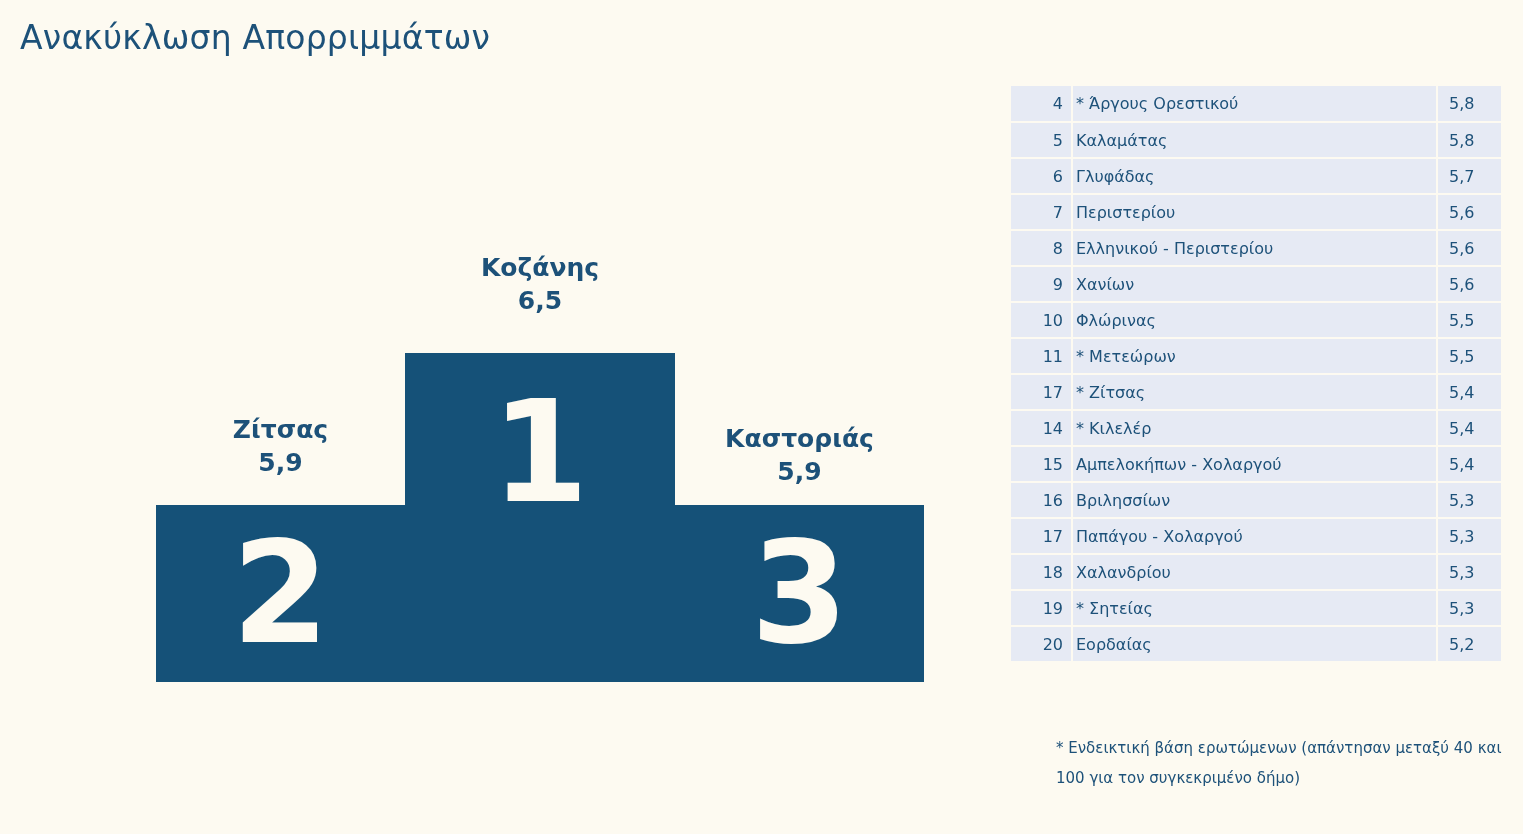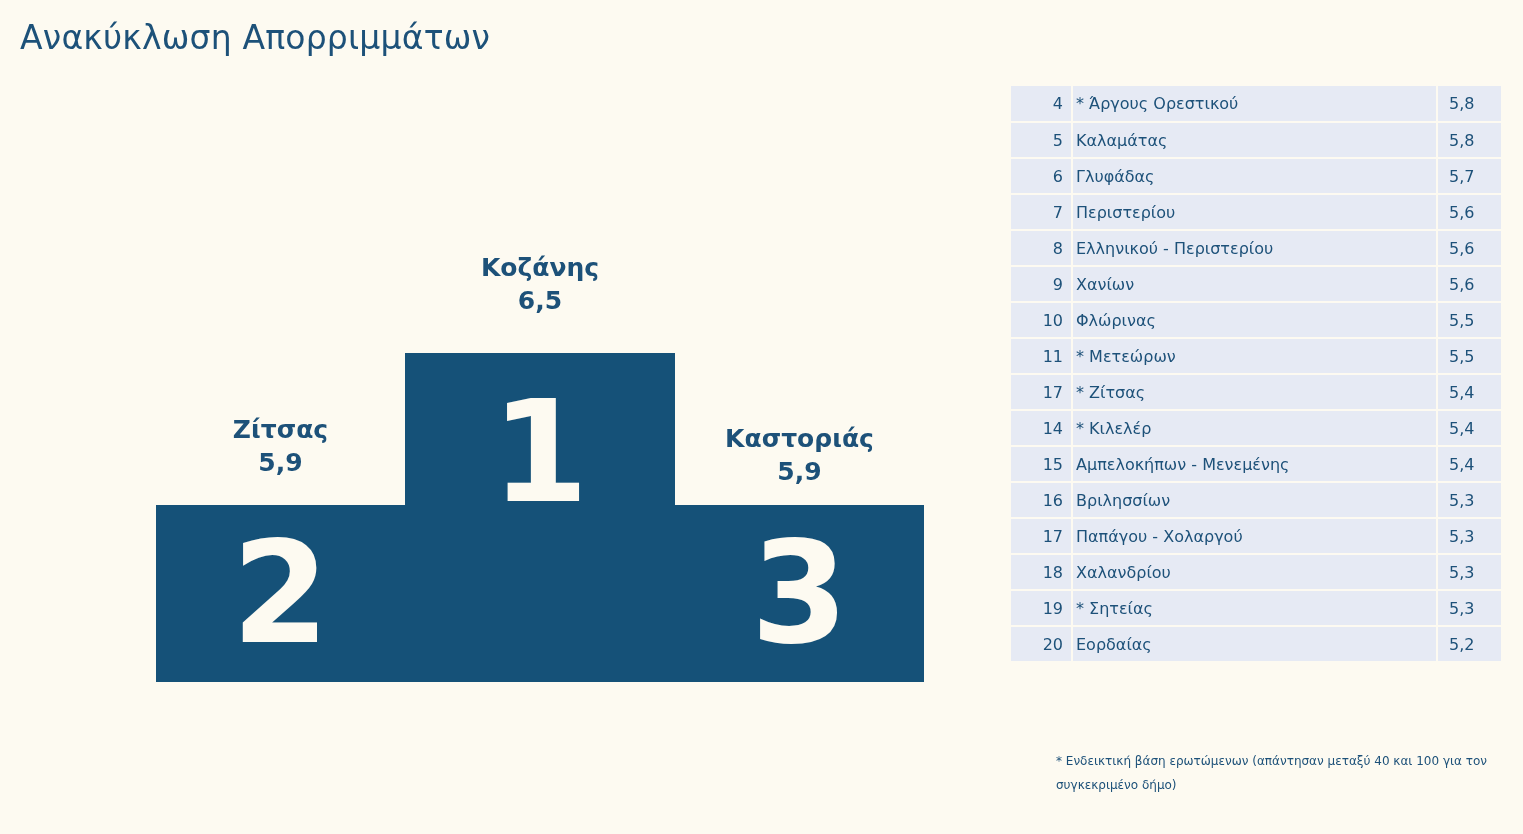--- a/index.html
+++ b/index.html
@@ -135,24 +135,23 @@
     padding-left: 11px;
     border-left: 2px solid #fdfaf1;
   }
 
   
   #footnote {
     position: absolute;
     left: 1056px;
     top: 733px;
     width: 446px;
-    font-size: 12px;
+    font-size: 15px;
     color: #1d5179;
     line-height: 2.0;
-    margin-top: 16px;
   }
 </style>
 </head>
 <body>
 
 <div id="page-title">Ανακύκλωση Απορριμμάτων</div>
 
 <div id="podium">
 
   <div class="podium-label" id="podium-label-1">
@@ -225,21 +224,21 @@
         <td class="name">* Ζίτσας</td>
         <td class="value">5,4</td>
       </tr>
       <tr>
         <td class="rank">14</td>
         <td class="name">* Κιλελέρ</td>
         <td class="value">5,4</td>
       </tr>
       <tr>
         <td class="rank">15</td>
-        <td class="name">Αμπελοκήπων - Μενεμένης</td>
+        <td class="name">Αμπελοκήπων - Χολαργού</td>
         <td class="value">5,4</td>
       </tr>
       <tr>
         <td class="rank">16</td>
         <td class="name">Βριλησσίων</td>
         <td class="value">5,3</td>
       </tr>
       <tr>
         <td class="rank">17</td>
         <td class="name">Παπάγου - Χολαργού</td>

